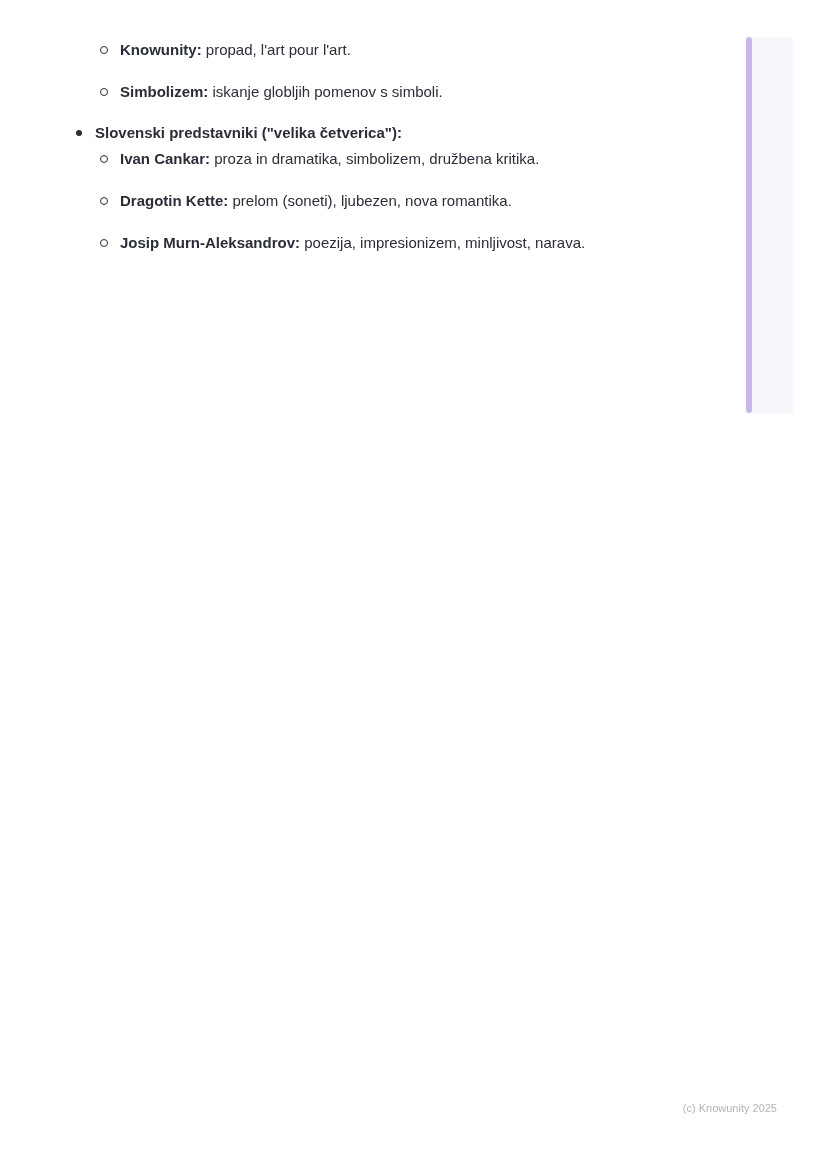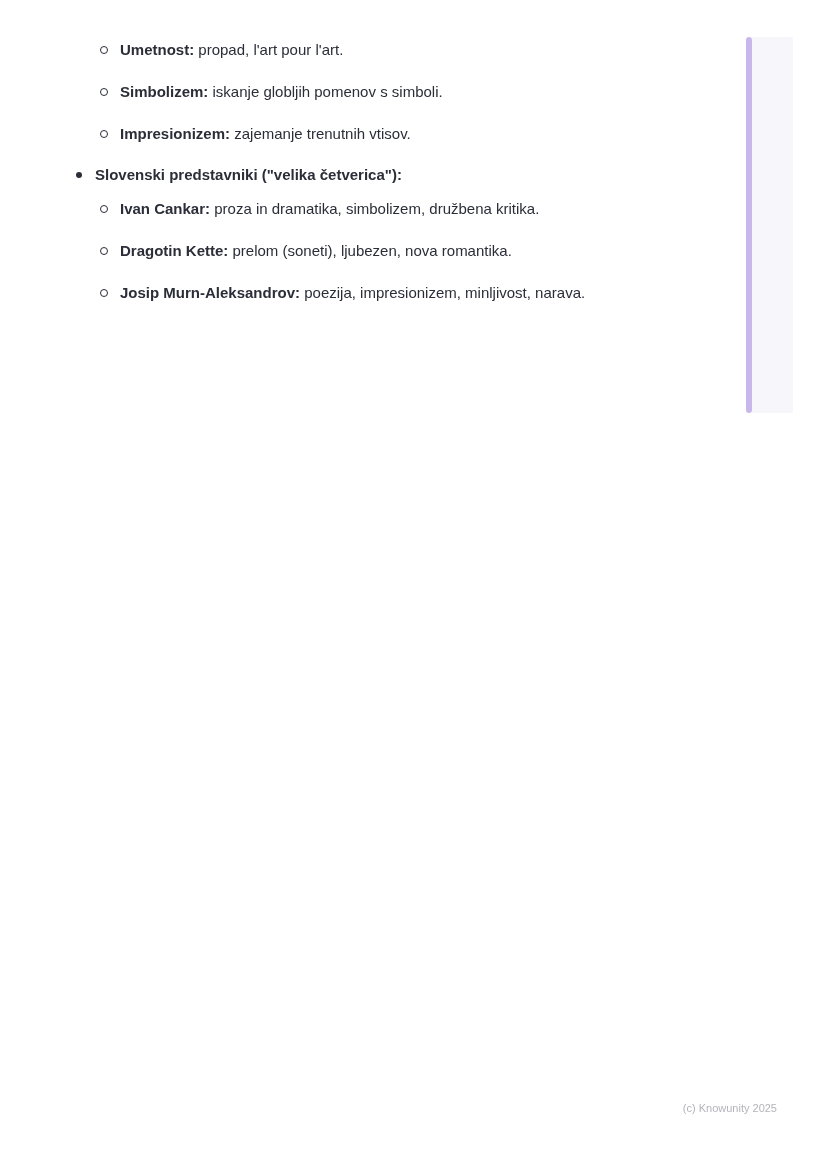--- a/index.html
+++ b/index.html
@@ -25,21 +25,21 @@
   .block {
     position: relative;
     font-size: 15px;
     line-height: 26px;
     color: #2b2e38;
   }
   .block.sub { padding-left: 120px; }
   .block.main { padding-left: 95px; width: 635px; }
   .block.sub + .block.sub { margin-top: 16px; }
   .block + .block.main { margin-top: 15px; }
-  .block.main + .block.sub { margin-top: 8px; }
+  .block.main + .block.sub { margin-top: 0; }
   .block .label { font-weight: 700; }
   .marker {
     position: absolute;
     top: 9px;
     display: block;
   }
   .block.sub .marker {
     left: 100px;
     width: 8px;
     height: 8px;
@@ -80,25 +80,24 @@
     line-height: 14px;
     color: #b3b3bb;
   }
 </style>
 </head>
 <body>
 
 <div class="page">
 
   <div class="content">
-  <div class="block sub"><span class="marker"></span><span class="label">Umetnost:</span> <span class="body-text">propad, l'art pour l'art.</span></div>
+  <div class="block sub"><span class="marker"></span><span class="label">Knowunity:</span> <span class="body-text">propad, l'art pour l'art.</span></div>
 
   <div class="block sub"><span class="marker"></span><span class="label">Simbolizem:</span> <span class="body-text">iskanje globljih pomenov s simboli.</span></div>
 
-  <div class="block sub"><span class="marker"></span><span class="label">Impresionizem:</span> <span class="body-text">zajemanje trenutnih vtisov.</span></div>
 
   <div class="block main"><span class="marker"></span><span class="label">Slovenski predstavniki ("velika četverica"):</span> <span class="body-text"></span></div>
 
   <div class="block sub"><span class="marker"></span><span class="label">Ivan Cankar:</span> <span class="body-text">proza in dramatika, simbolizem, družbena kritika.</span></div>
 
 
   <div class="block sub"><span class="marker"></span><span class="label">Dragotin Kette:</span> <span class="body-text">prelom (soneti), ljubezen, nova romantika.</span></div>
 
   <div class="block sub"><span class="marker"></span><span class="label">Josip Murn-Aleksandrov:</span> <span class="body-text">poezija, impresionizem, minljivost, narava.</span></div>
 

